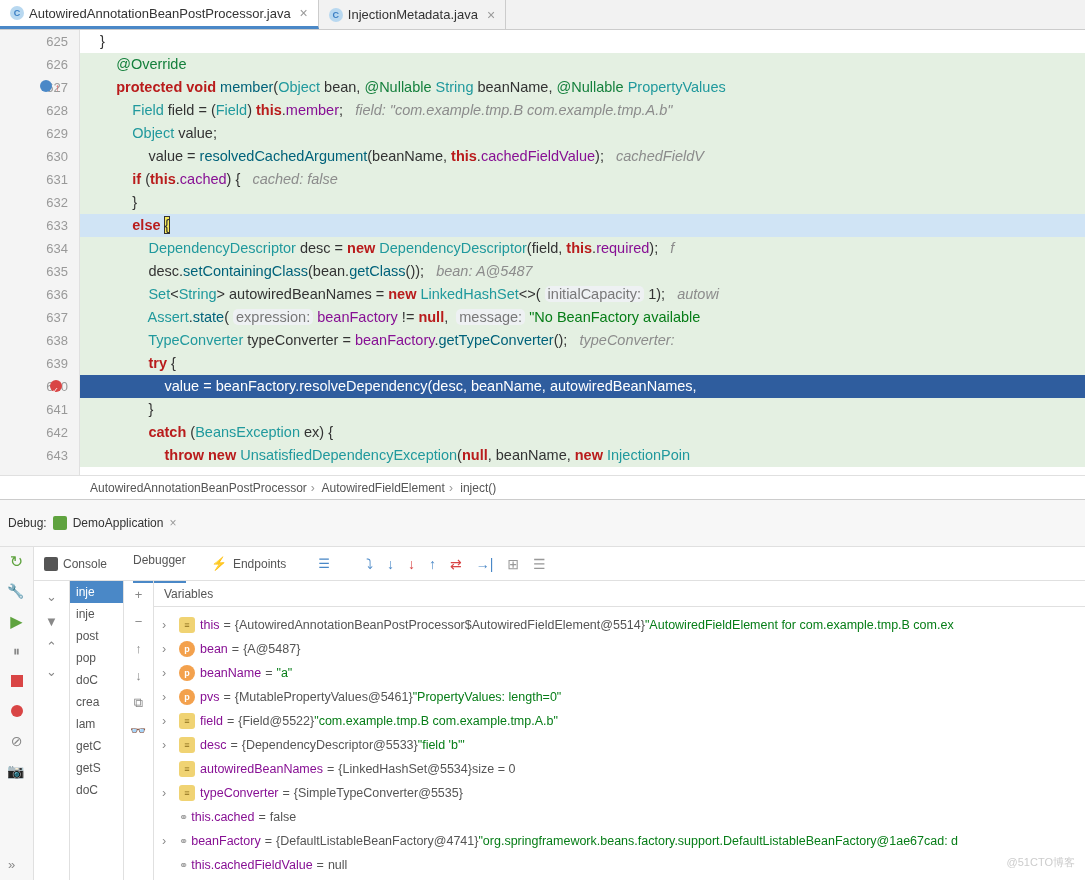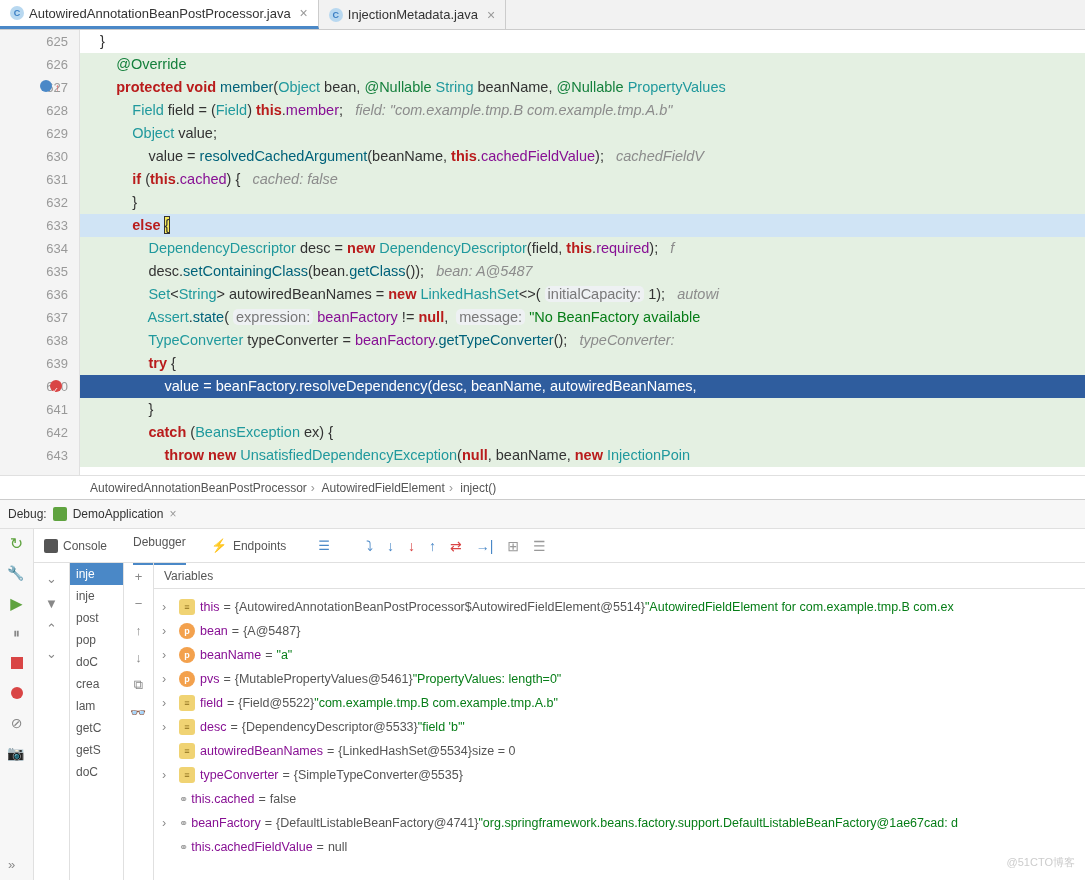--- a/index.html
+++ b/index.html
@@ -36,21 +36,21 @@
 .method { color: #00627a; }
 .comment { color: #8c8c8c; font-style: italic; }
 .param-hint { color: #787878; background: #eef1f3; border-radius: 5px; padding: 0 3px; font-style: normal; }
 .cursor-box { background: #f7e959; outline: 1px solid #333; }
 .exec-line span { color: #fff !important; }
 
 .breadcrumb { height: 24px; line-height: 24px; padding-left: 90px; color: #555; font-size: 12px; border-top: 1px solid #e0e0e0; }
 .breadcrumb .sep { color: #999; margin: 0 4px; }
 
 
-.debug-header { display: flex; align-items: center; height: 30px; border-top: 1px solid #ccc; border-bottom: 1px solid #e0e0e0; background: #f7f7f7; padding-left: 8px; font-size: 12px; }
+.debug-header { display: flex; align-items: center; height: 48px; border-top: 1px solid #ccc; border-bottom: 1px solid #e0e0e0; background: #f7f7f7; padding-left: 8px; font-size: 12px; }
 .debug-header .run-icon { width: 14px; height: 14px; background: #5fa33f; border-radius: 2px; margin: 0 6px; }
 .debug-header .close-x { color: #999; margin-left: 6px; }
 
 .debug-main { display: flex; height: 355px; }
 .left-toolbar { width: 34px; background: #f7f7f7; border-right: 1px solid #e0e0e0; display: flex; flex-direction: column; align-items: center; padding-top: 6px; gap: 14px; }
 .tb-icon { width: 16px; height: 16px; display: flex; align-items: center; justify-content: center; cursor: pointer; }
 .green-restart { color: #5fa33f; font-size: 16px; }
 .wrench { color: #888; font-size: 14px; }
 .green-play { color: #5fa33f; font-size: 16px; }
 .pause { color: #888; font-size: 14px; }

